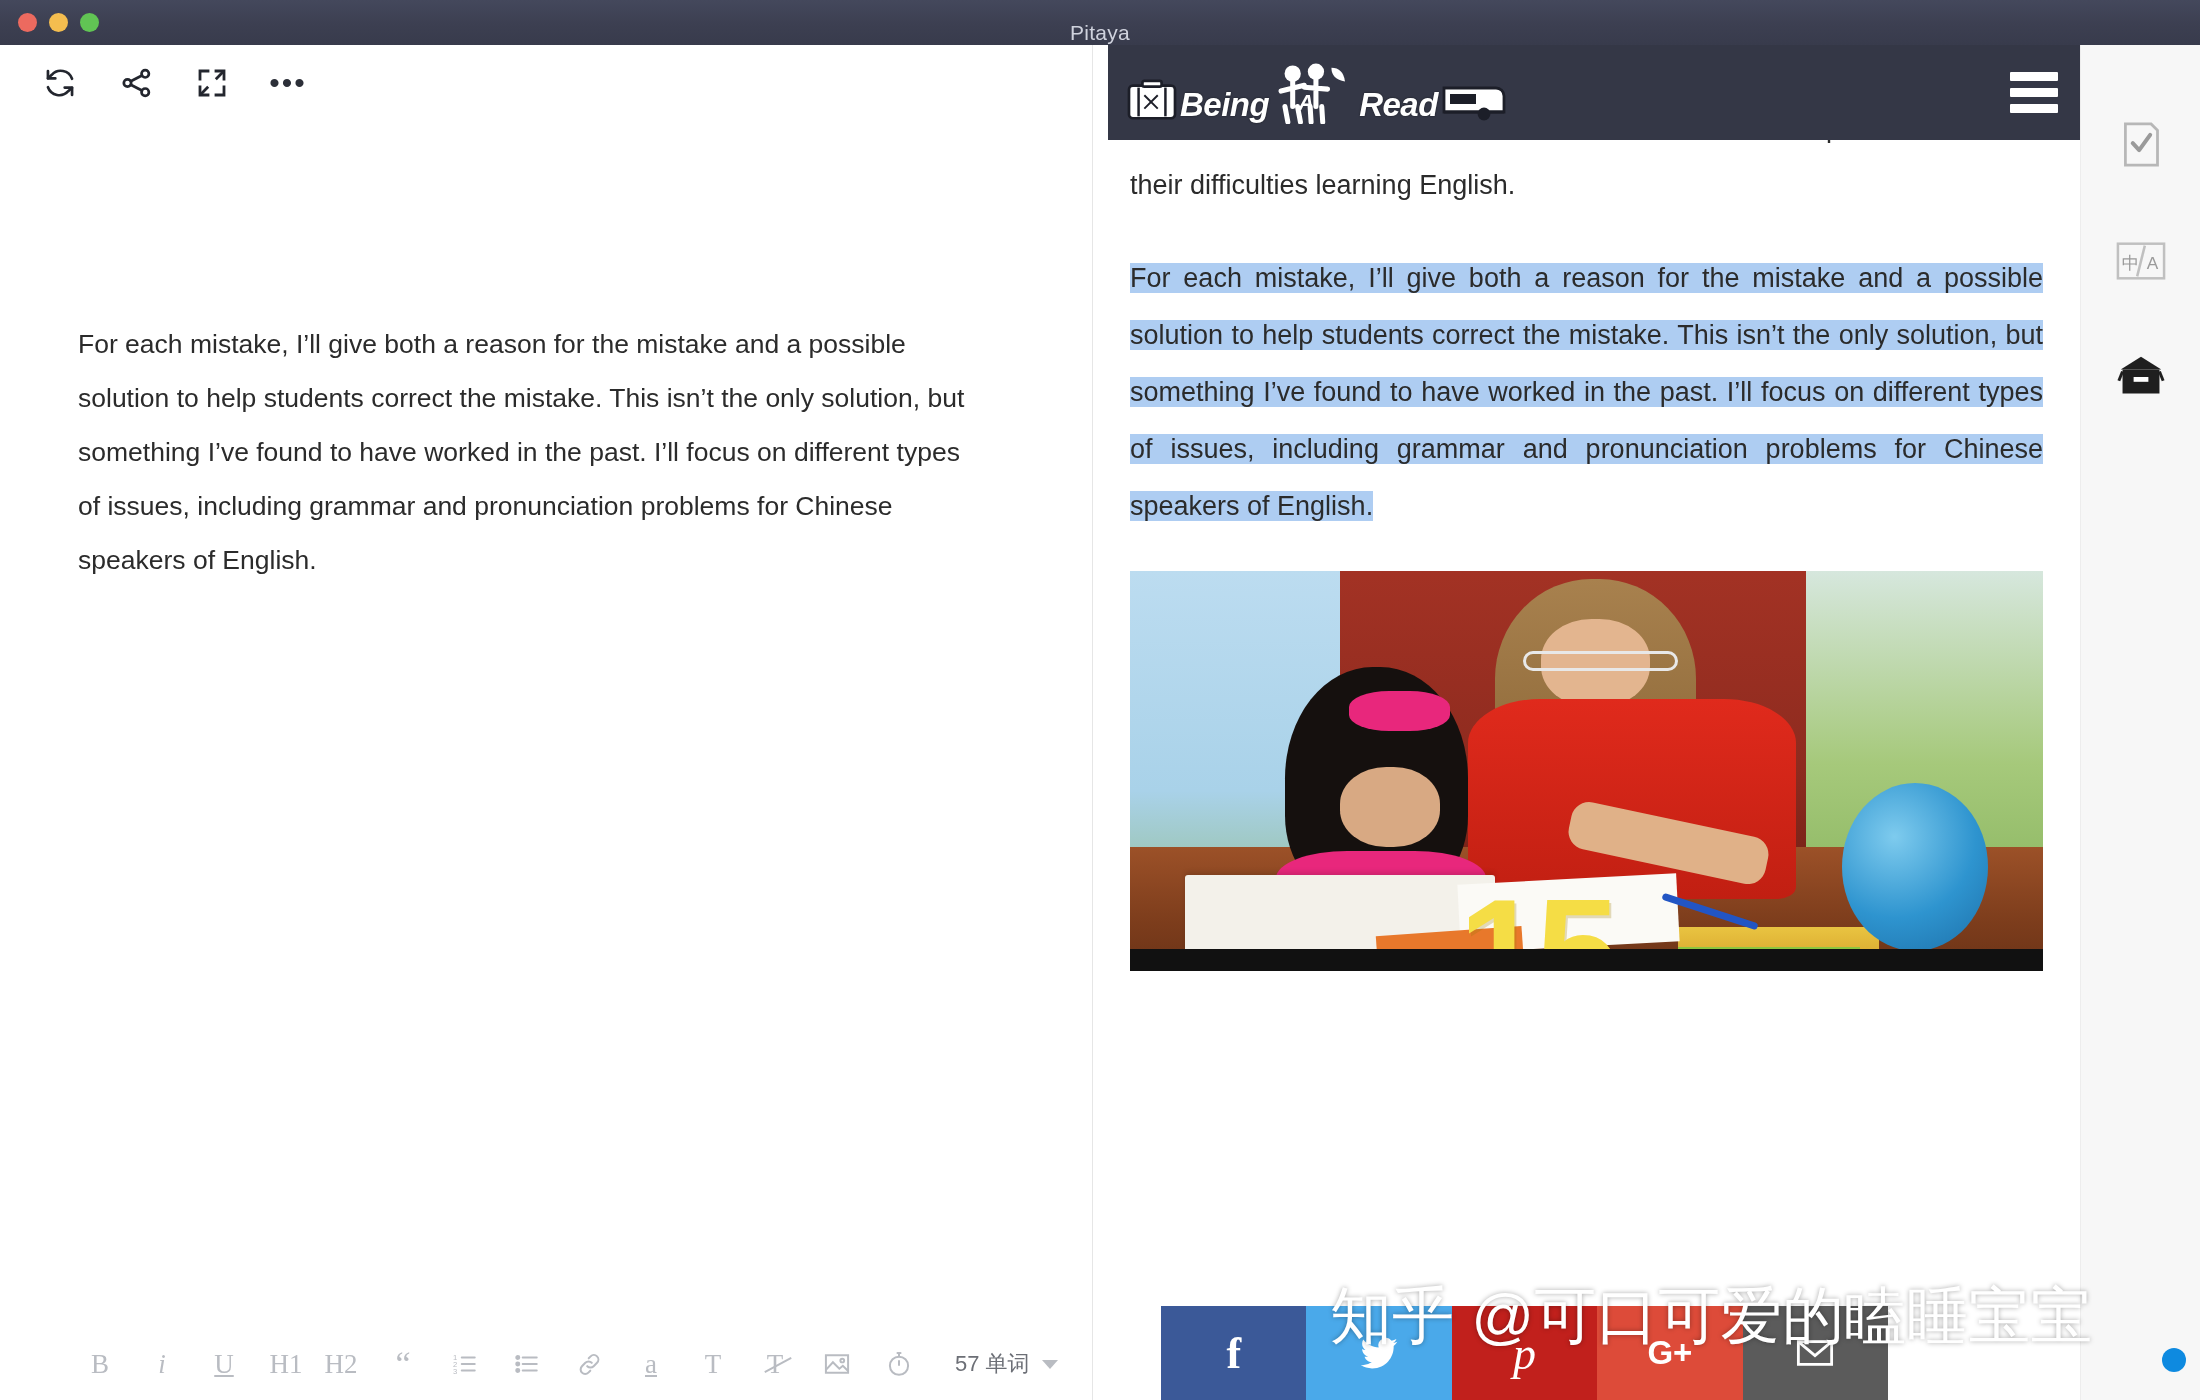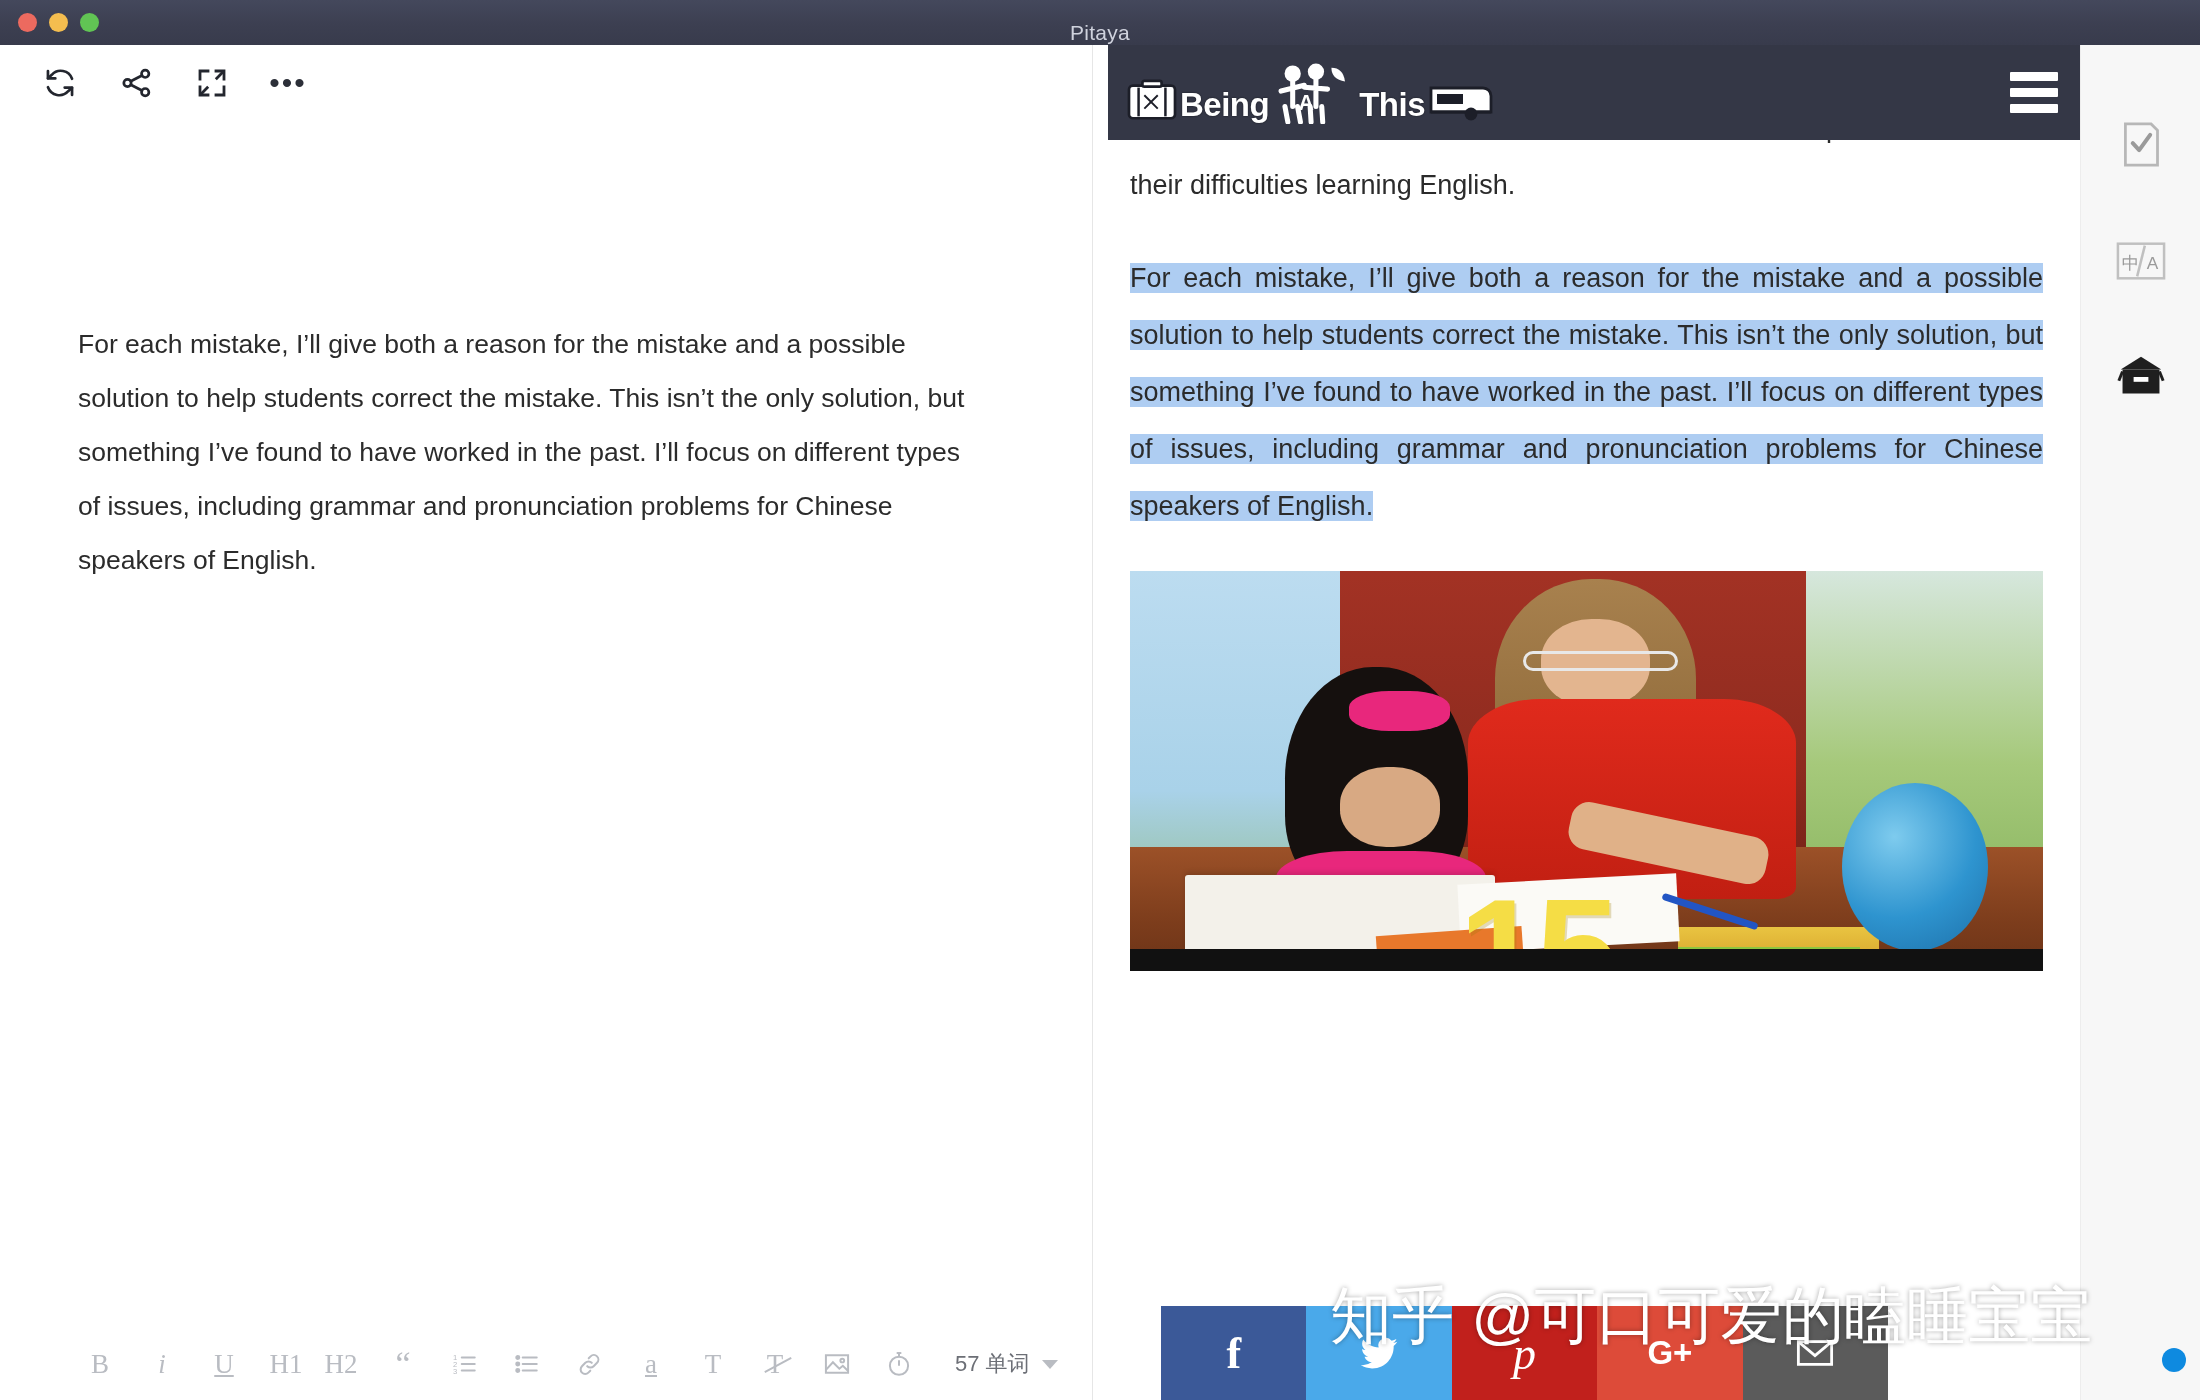--- a/index.html
+++ b/index.html
@@ -82,21 +82,21 @@
   
   .preview {
     position: absolute; left: 1093px; top: 45px; width: 987px; height: 1355px;
     background: #ffffff; overflow: hidden;
   }
   .site-header {
     position: absolute; left: 15px; top: 0px; width: 972px; height: 95px;
     background: #343746; display: flex; align-items: center;
     justify-content: space-between; padding: 0 22px 0 18px; z-index: 5;
   }
-  .logo { display: flex; align-items: flex-end; gap: 2px; height: 62px; }
+  .logo { display: flex; align-items: flex-end; gap: 2px; height: 62px; font-style: italic; }
   .logo-text {
     color: #ffffff; font-size: 33px; font-weight: bold; letter-spacing: -0.5px;
     text-shadow: 0 0 2px rgba(0,0,0,.6);
   }
   .hamburger { display: flex; flex-direction: column; gap: 7px; cursor: pointer; }
   .hamburger span { display: block; width: 48px; height: 9px; background: #fff; border-radius: 1px; }
 
   .art {
     position: absolute; left: 0; top: 0; width: 987px; height: 1355px;
     padding: 55px 37px 0 37px;
@@ -379,21 +379,21 @@
         </svg>
         <span class="logo-text">Being</span>
         <svg width="86" height="62" viewBox="0 0 44 32">
           <circle cx="11" cy="6" r="4.2" fill="#fff"></circle>
             <circle cx="23" cy="5" r="4.2" fill="#fff"></circle>
           <path d="M11 10 L11 23 M5 15 L17 12 M7 23 L8.5 31 M13.5 23 L15 31" stroke="#fff" stroke-width="2.6" fill="none" stroke-linecap="round"></path>
           <path d="M23 9 L23 23 M17 13 L29 14 M20 23 L20.5 31 M26 23 L26.5 31" stroke="#fff" stroke-width="2.6" fill="none" stroke-linecap="round"></path>
           <text x="14" y="25" font-size="11" fill="#fff" font-family="'Liberation Sans',sans-serif" font-weight="bold">A</text>
           <path d="M31 3 q6 0 7 7 q-7 -1 -7 -7z" fill="#fff"></path>
         </svg>
-        <span class="logo-text">This</span>
+        <span class="logo-text">Read</span>
         <svg width="68" height="44" viewBox="0 0 34 22">
           <path d="M2 4 h26 a4 4 0 0 1 4 4 v8 h-30 z" fill="#fff" stroke="#1c1e28" stroke-width="1.4"></path>
           <rect x="5" y="7" width="13" height="5" fill="#1c1e28"></rect>
           <circle cx="22" cy="17" r="3.2" fill="#1c1e28"></circle>
           <line x1="2" y1="16" x2="32" y2="16" stroke="#1c1e28" stroke-width="1.4"></line>
         </svg>
       </div>
       <div class="hamburger">
         <span></span>
           <span></span>

